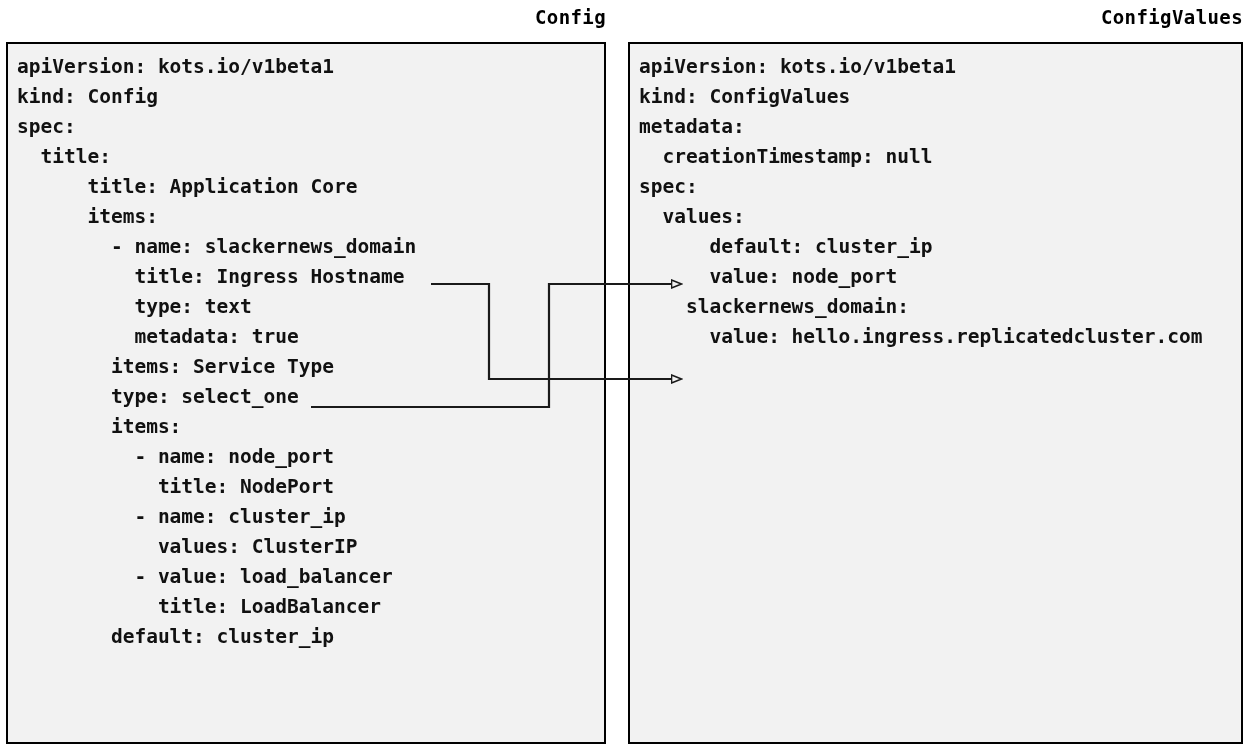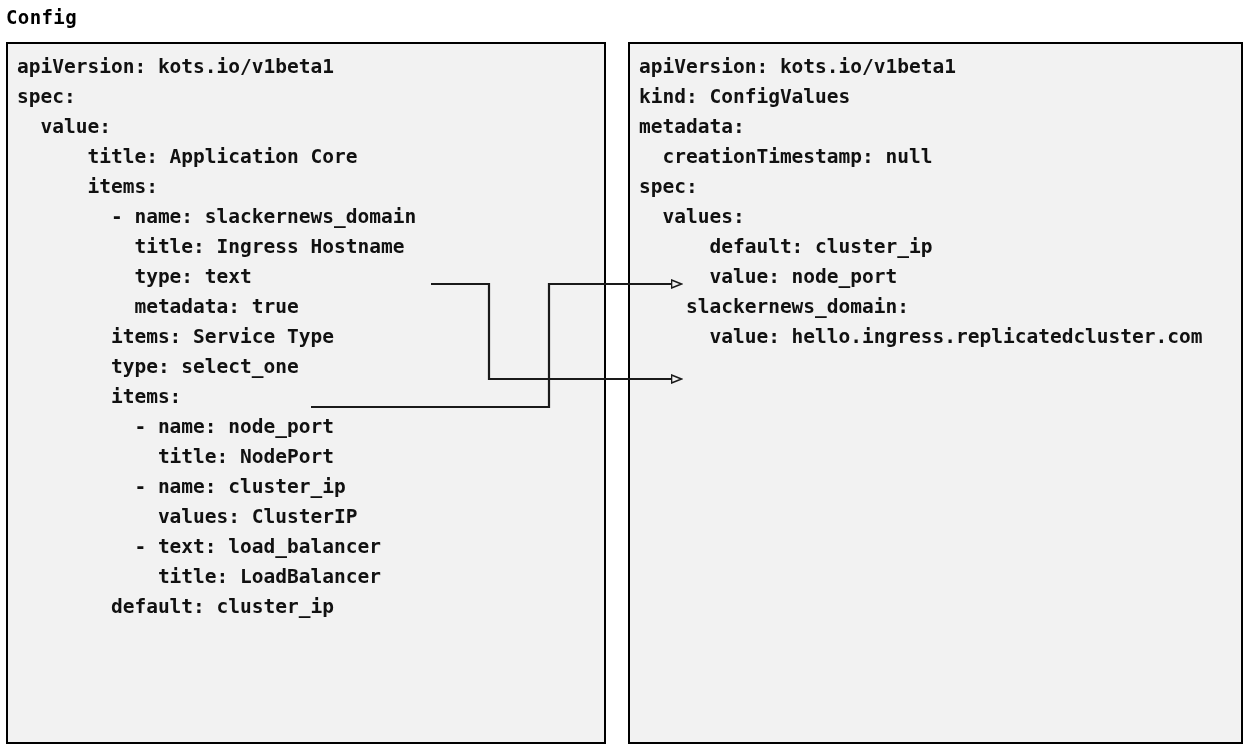--- a/index.html
+++ b/index.html
@@ -20,21 +20,21 @@
   }
 
   
   .panel-title {
     position: absolute;
     top: 4px;
     font-size: 19px;
     font-weight: bold;
     color: #000000;
     letter-spacing: 0.4px;
-    text-align: left;
+    text-align: right;
     white-space: nowrap;
     line-height: 26px;
   }
   #title-config  { left: 6px;   width: 600px; }
   #title-values  { left: 628px; width: 615px; }
 
   
   .panel {
     position: absolute;
     top: 42px;
@@ -75,40 +75,42 @@
     pointer-events: none;
   }
 </style>
 </head>
 <body>
 
 <div id="canvas">
 
   <div class="panel-title" id="title-config">Config</div>
 
+  <div class="panel-title" id="title-values">ConfigValues</div>
 
   <div class="panel" id="panel-config">
     <div class="code-body" id="config-code">
         <div class="code-line">apiVersion: kots.io/v1beta1</div>
+        <div class="code-line">kind: Config</div>
         <div class="code-line">spec:</div>
-        <div class="code-line">  value:</div>
+        <div class="code-line">  title:</div>
         <div class="code-line">      title: Application Core</div>
         <div class="code-line">      items:</div>
         <div class="code-line">        - name: slackernews_domain</div>
         <div class="code-line">          title: Ingress Hostname</div>
         <div class="code-line">          type: text</div>
         <div class="code-line">          metadata: true</div>
         <div class="code-line">        items: Service Type</div>
         <div class="code-line">        type: select_one</div>
         <div class="code-line">        items:</div>
         <div class="code-line">          - name: node_port</div>
         <div class="code-line">            title: NodePort</div>
         <div class="code-line">          - name: cluster_ip</div>
         <div class="code-line">            values: ClusterIP</div>
-        <div class="code-line">          - text: load_balancer</div>
+        <div class="code-line">          - value: load_balancer</div>
         <div class="code-line">            title: LoadBalancer</div>
         <div class="code-line">        default: cluster_ip</div>
       </div>
   </div>
 
   <div class="panel" id="panel-values">
     <div class="code-body" id="values-code">
         <div class="code-line">apiVersion: kots.io/v1beta1</div>
         <div class="code-line">kind: ConfigValues</div>
         <div class="code-line">metadata:</div>

